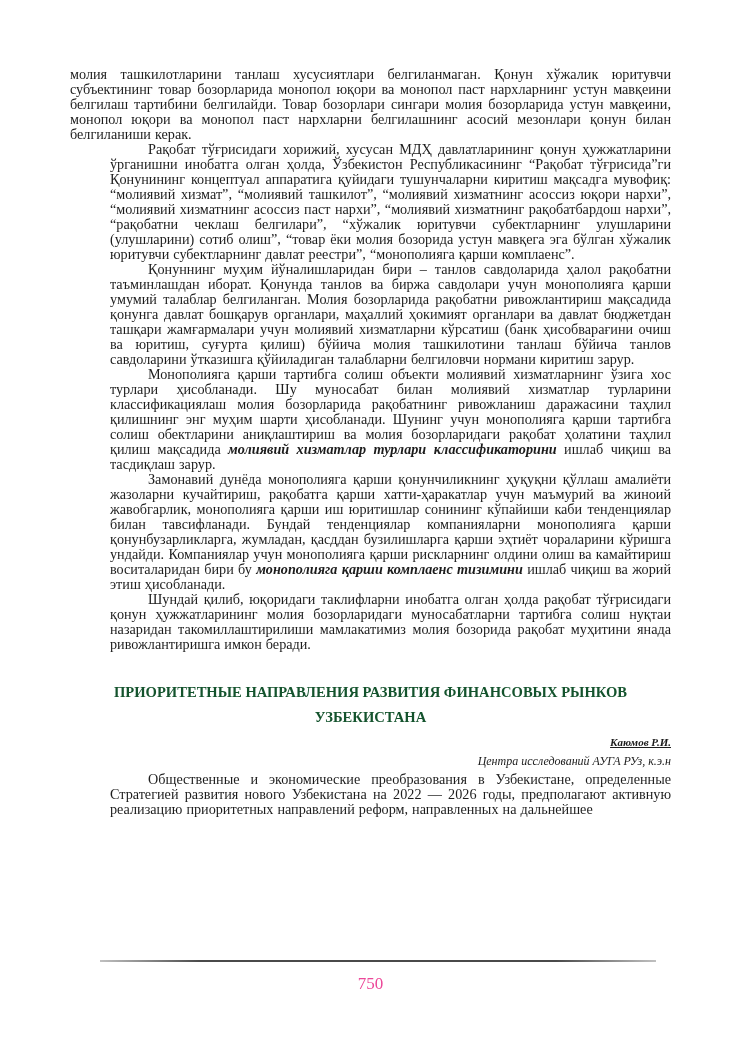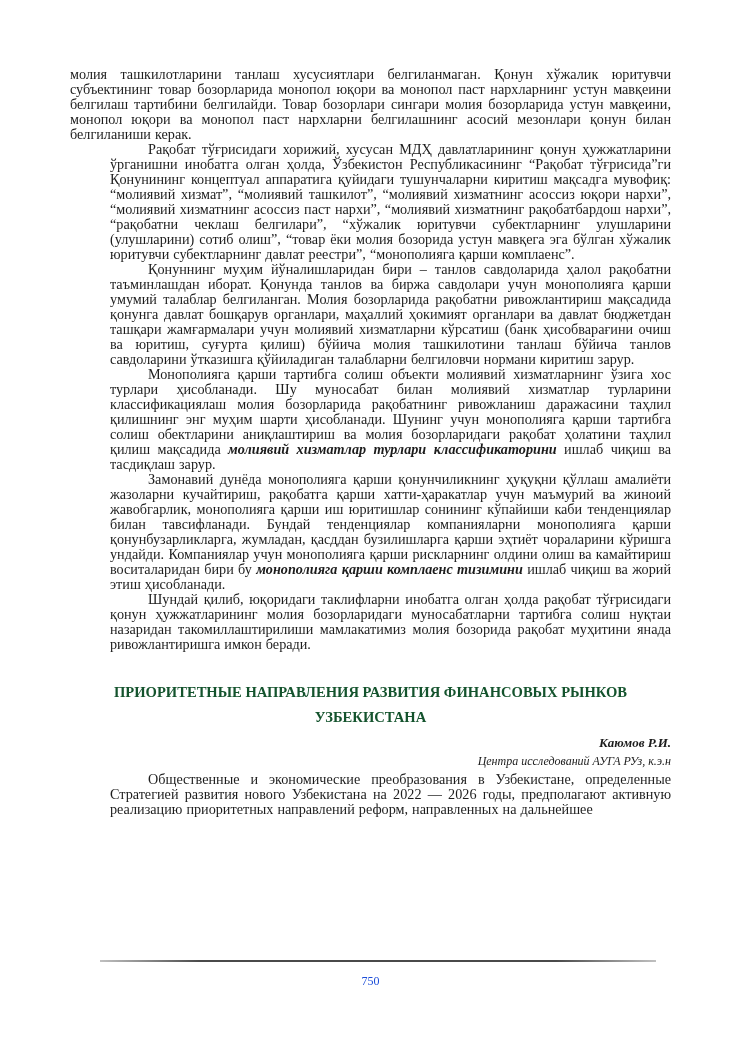--- a/index.html
+++ b/index.html
@@ -44,22 +44,23 @@
     font-weight: bold;
     font-size: 14.6px;
     line-height: 25px;
     color: #14532d;
   }
   .author-line {
     margin-top: 3px;
     text-align: right;
     font-weight: bold;
     font-style: italic;
-    font-size: 13px;
+    font-size: 11px;
     line-height: 19.4px;
+    text-decoration: underline;
   }
   .affiliation-line {
     text-align: right;
     font-style: italic;
     font-size: 12px;
     line-height: 19.4px;
   }
   .footer-rule {
     position: absolute;
     left: 100px;
@@ -67,22 +68,22 @@
     width: 556px;
     height: 2px;
     background: linear-gradient(to right, #c0c0c0, #4a4a4a 18%, #4a4a4a 82%, #c0c0c0);
   }
   .page-number {
     position: absolute;
     left: 70px;
     top: 974px;
     width: 601px;
     text-align: center;
-    font-size: 12px;
-    color: #1d4ed8;
+    font-size: 17px;
+    color: #ec4899;
   }
 </style>
 </head>
 <body>
 
 <div class="page">
   <div class="content">
 
     <p class="para"><span>молия ташкилотларини танлаш хусусиятлари белгиланмаган. Қонун хўжалик юритувчи субъектининг товар бозорларида монопол юқори ва монопол паст нархларнинг устун мавқеини белгилаш тартибини белгилайди. Товар бозорлари сингари молия бозорларида устун мавқеини, монопол юқори ва монопол паст нархларни белгилашнинг асосий мезонлари қонун билан белгиланиши керак.</span></p>
 

